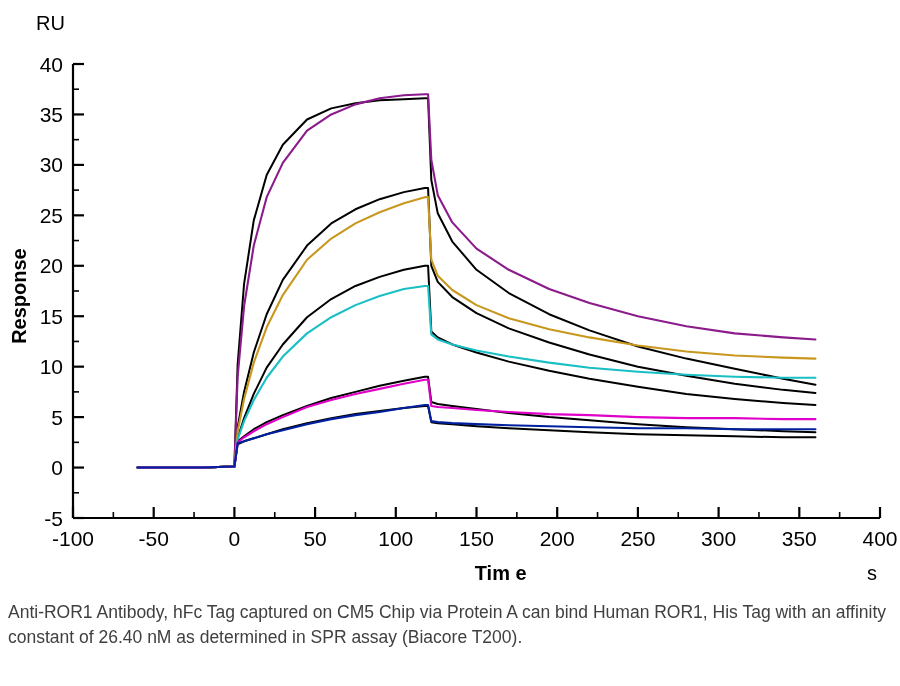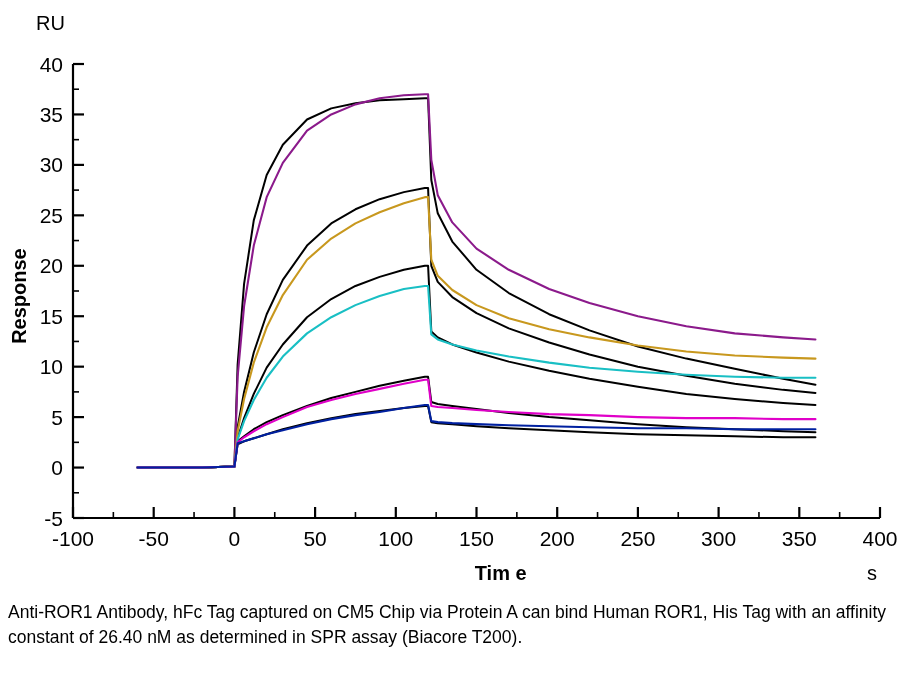--- a/index.html
+++ b/index.html
@@ -17,21 +17,21 @@
   .tick-minor{stroke:#000;stroke-width:1.6;}
   .tick-label{font-family:"Liberation Sans", sans-serif;font-size:21px;fill:#000;}
   .unit-label{font-family:"Liberation Sans", sans-serif;font-size:20px;fill:#000;}
   .axis-title{font-family:"Liberation Sans", sans-serif;font-size:20px;font-weight:bold;fill:#000;}
   .trace{fill:none;stroke-width:2.1;stroke-linejoin:round;stroke-linecap:round;}
   .fit{fill:none;stroke:#000000;stroke-width:2.0;stroke-linejoin:round;stroke-linecap:round;}
 
   #caption{
     position:absolute;left:8px;top:600px;width:884px;
     font-family:"Liberation Sans", sans-serif;
-    font-size:17.5px;line-height:25px;color:#000000;
+    font-size:17.5px;line-height:25px;color:#404040;
   }
   #caption p{margin:0;}
 </style>
 </head>
 <body>
 
 <div id="figure">
 
   <div id="chart-area">
     <svg id="plot" viewBox="0 0 900 596" xmlns="http://www.w3.org/2000/svg">

